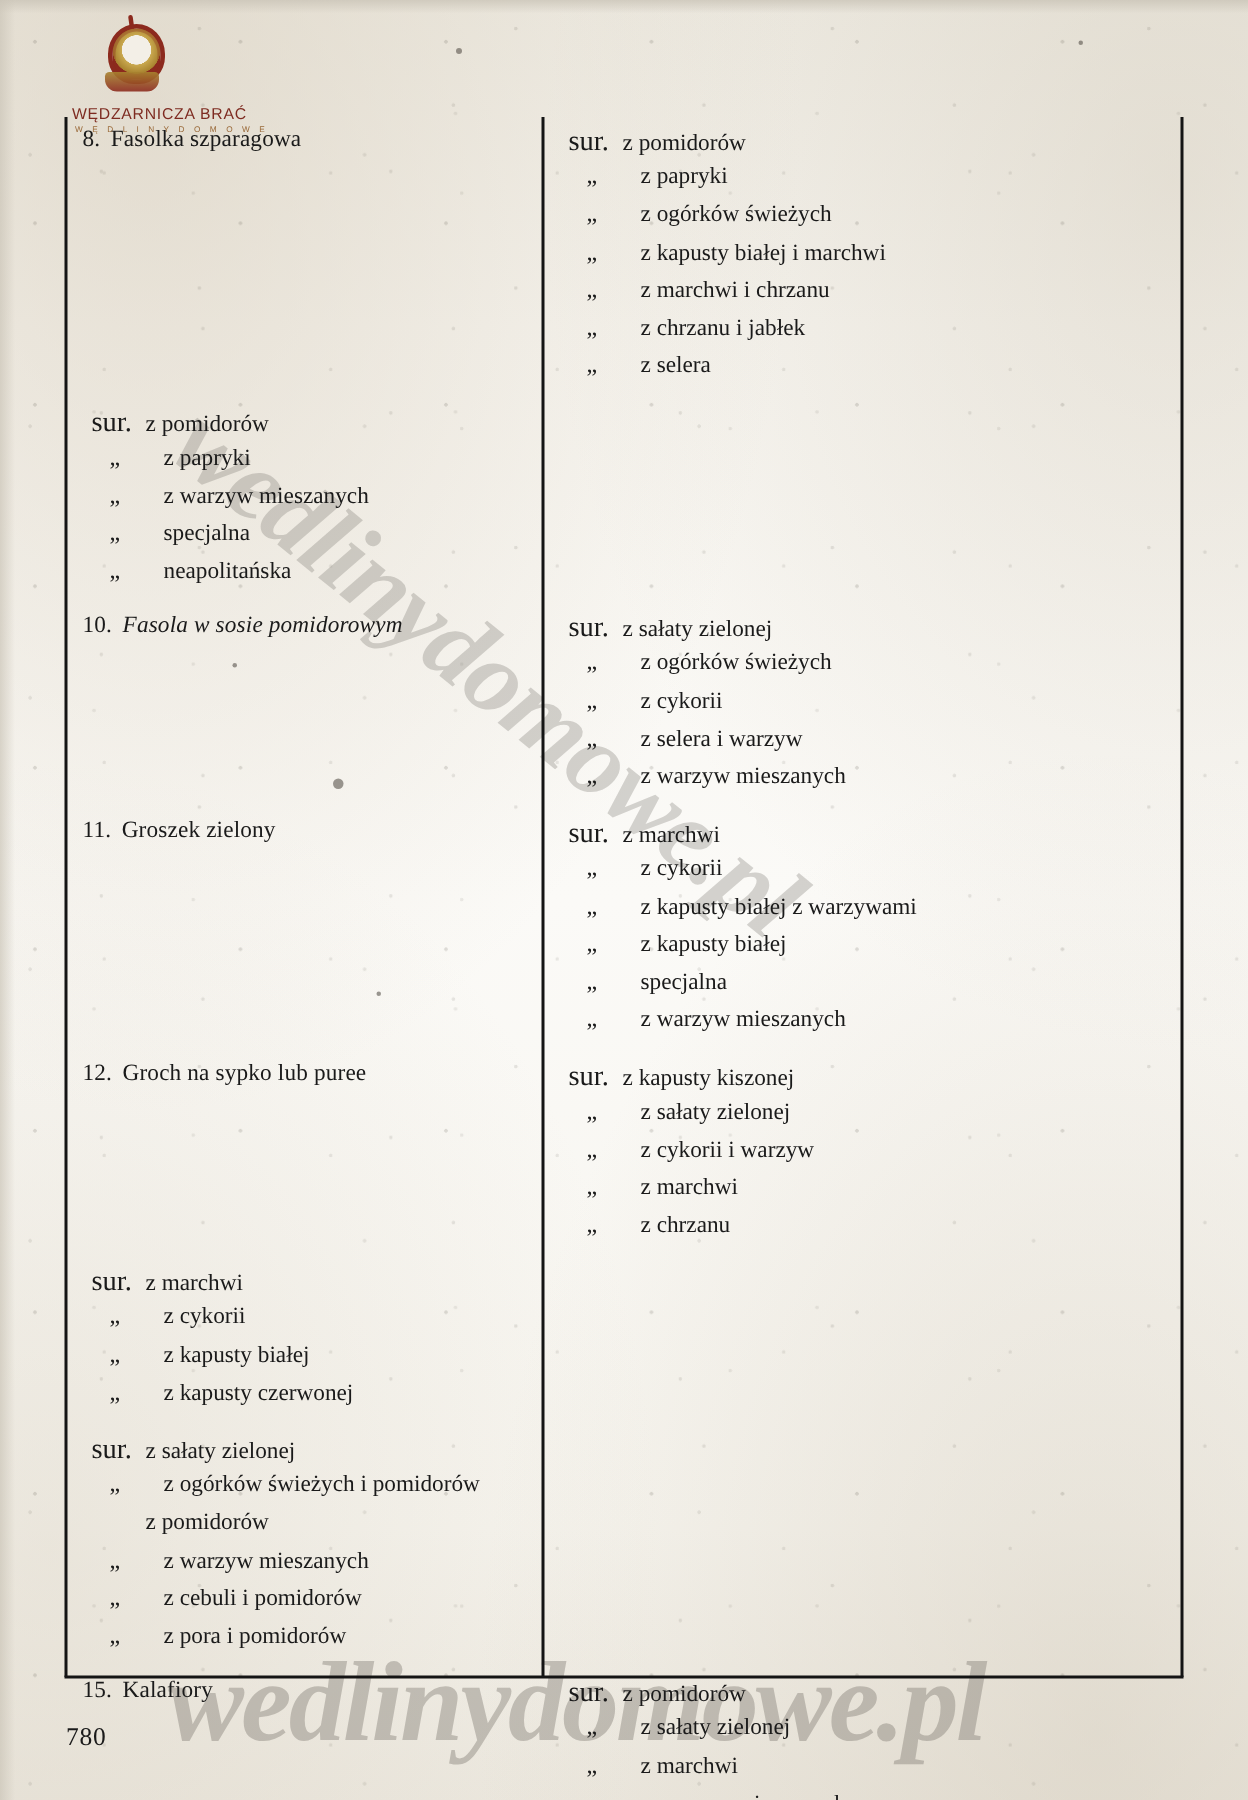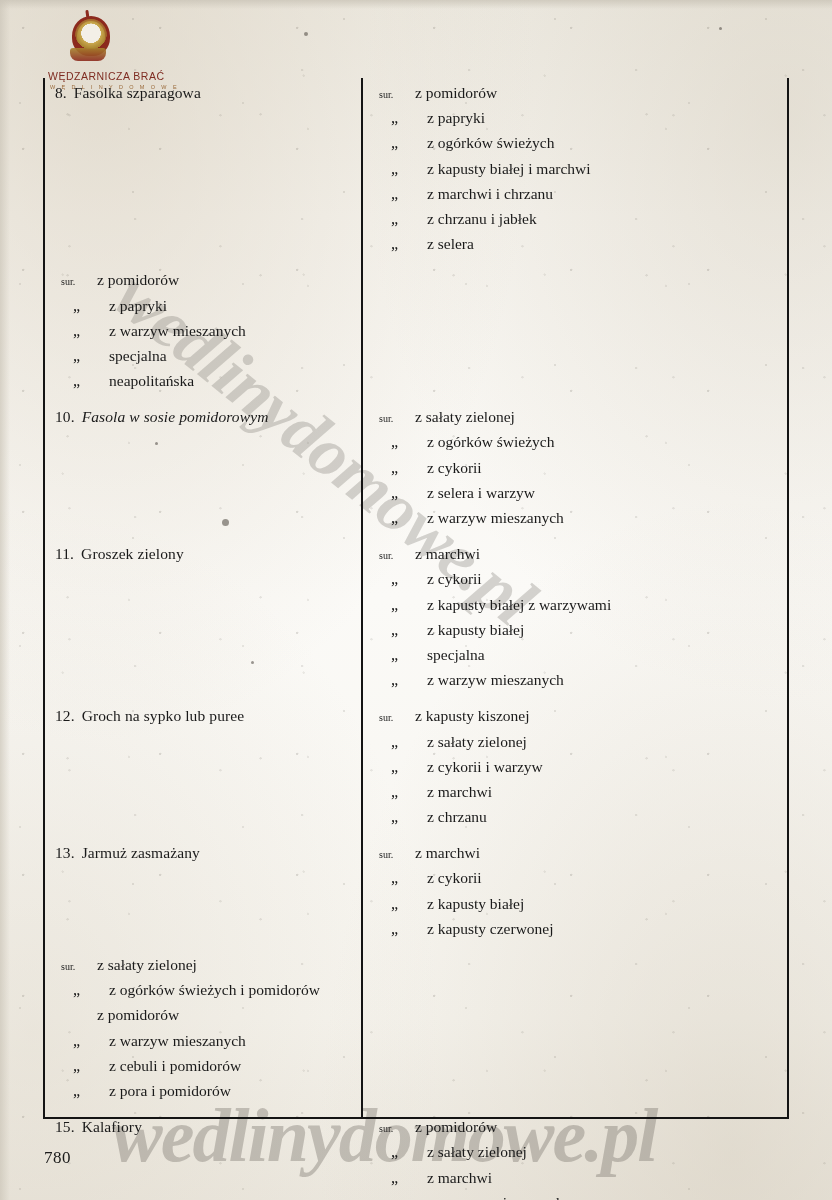--- a/index.html
+++ b/index.html
@@ -178,21 +178,21 @@
   .sal-line {
     display: flex;
     align-items: baseline;
     white-space: nowrap;
     font-size: 15.5px;
   }
   .sal-prefix {
     display: inline-block;
     width: 36px;
     flex: 0 0 36px;
-    font-size: 10px;
+    font-size: 19px;
   }
   .sal-prefix.ditto {
     text-align: left;
     padding-left: 12px;
     font-size: 16px;
     letter-spacing: 1px;
   }
   .sal-text { display: inline-block; }
   .sal-cont {
     padding-left: 36px;
@@ -382,23 +382,20 @@
             <span class="sal-prefix ditto">„</span>
             <span class="sal-text">z marchwi</span>
           </div>
           <div class="sal-line" style="height: 25.2px;">
             <span class="sal-prefix ditto">„</span>
             <span class="sal-text">z chrzanu</span>
           </div>
         </div>
       </div>
       <div class="group" style="margin-top: 11px;">
-        <div class="col-left">
-          <div class="dish-name"><span class="dish-num">13.</span><span style="margin-left: 7px;">Jarmuż zasmażany</span></div>
-        </div>
         <div class="col-right">
           <div class="sal-line" style="height: 25.2px;">
             <span class="sal-prefix">sur.</span>
             <span class="sal-text">z marchwi</span>
           </div>
           <div class="sal-line" style="height: 25.2px;">
             <span class="sal-prefix ditto">„</span>
             <span class="sal-text">z cykorii</span>
           </div>
           <div class="sal-line" style="height: 25.2px;">

